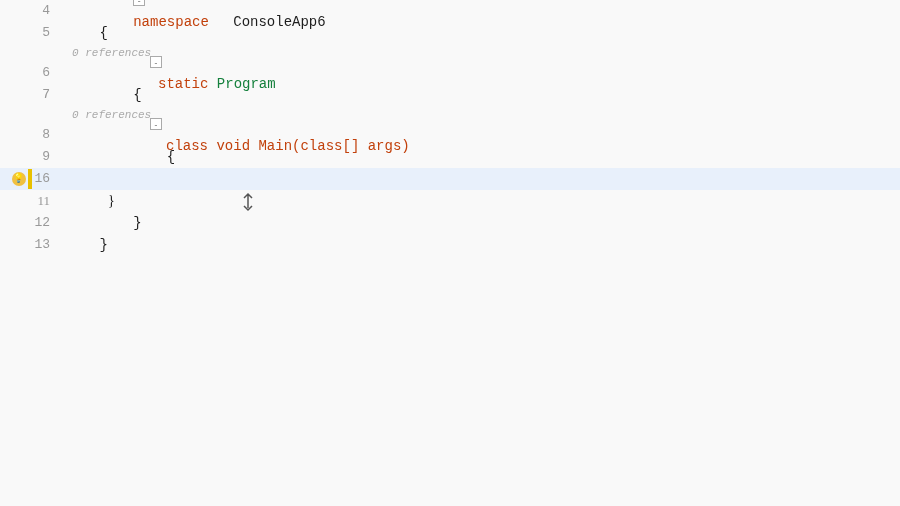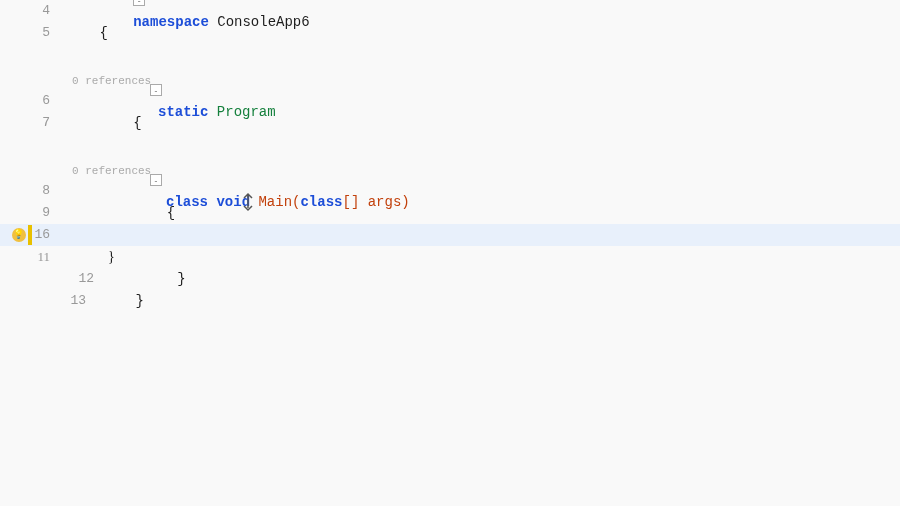--- a/index.html
+++ b/index.html
@@ -55,33 +55,33 @@
       background-color: #e8f0fb;
     }
 
     .line-10 .line-number {
       background-color: #e8f0fb;
     }
 
     .hint-text {
       color: #aaa;
       font-size: 11px;
+      font-style: italic;
       display: block;
       line-height: 18px;
       padding-left: 6px;
-      margin-top: 28px;
     }
 
     .kw-blue {
-      color: #1d4ed8;
-      font-weight: bold;
+      color: #c2410c;
     }
 
     .namespace-name {
       color: #1e1e1e;
+      margin-left: 16px;
     }
 
     .text-normal {
       color: #c2410c;
     }
   </style>
 </head>
 <body>
 
 <div class="editor">
@@ -146,26 +146,26 @@
         </span>
       </span>
       <span class="line-content" style="flex:1;"></span>
     </div>
 
     <div class="line" style="position:relative;font-family:Liberation Serif, serif;">
       <span class="line-number">11</span>
       <span class="line-content">            }</span>
     </div>
 
-    <div class="line" style="position:relative;padding-left:44px;">
+    <div class="line" style="position:relative;">
       <span class="line-number">12</span>
       <span class="line-content">        }</span>
     </div>
 
-    <div class="line" style="position:relative;margin-left:36px;">
+    <div class="line" style="position:relative;">
       <span class="line-number">13</span>
       <span class="line-content">    }</span>
     </div>
 
 
   </div>
 
   <div style="position:absolute; top:192px; left:242px; pointer-events:none;">
     <svg width="14" height="20" viewBox="0 0 14 20">
       <path d="M6 2 L6 16 M2 6 L6 2 L10 6" stroke="#555" stroke-width="1.5" fill="none"></path>

